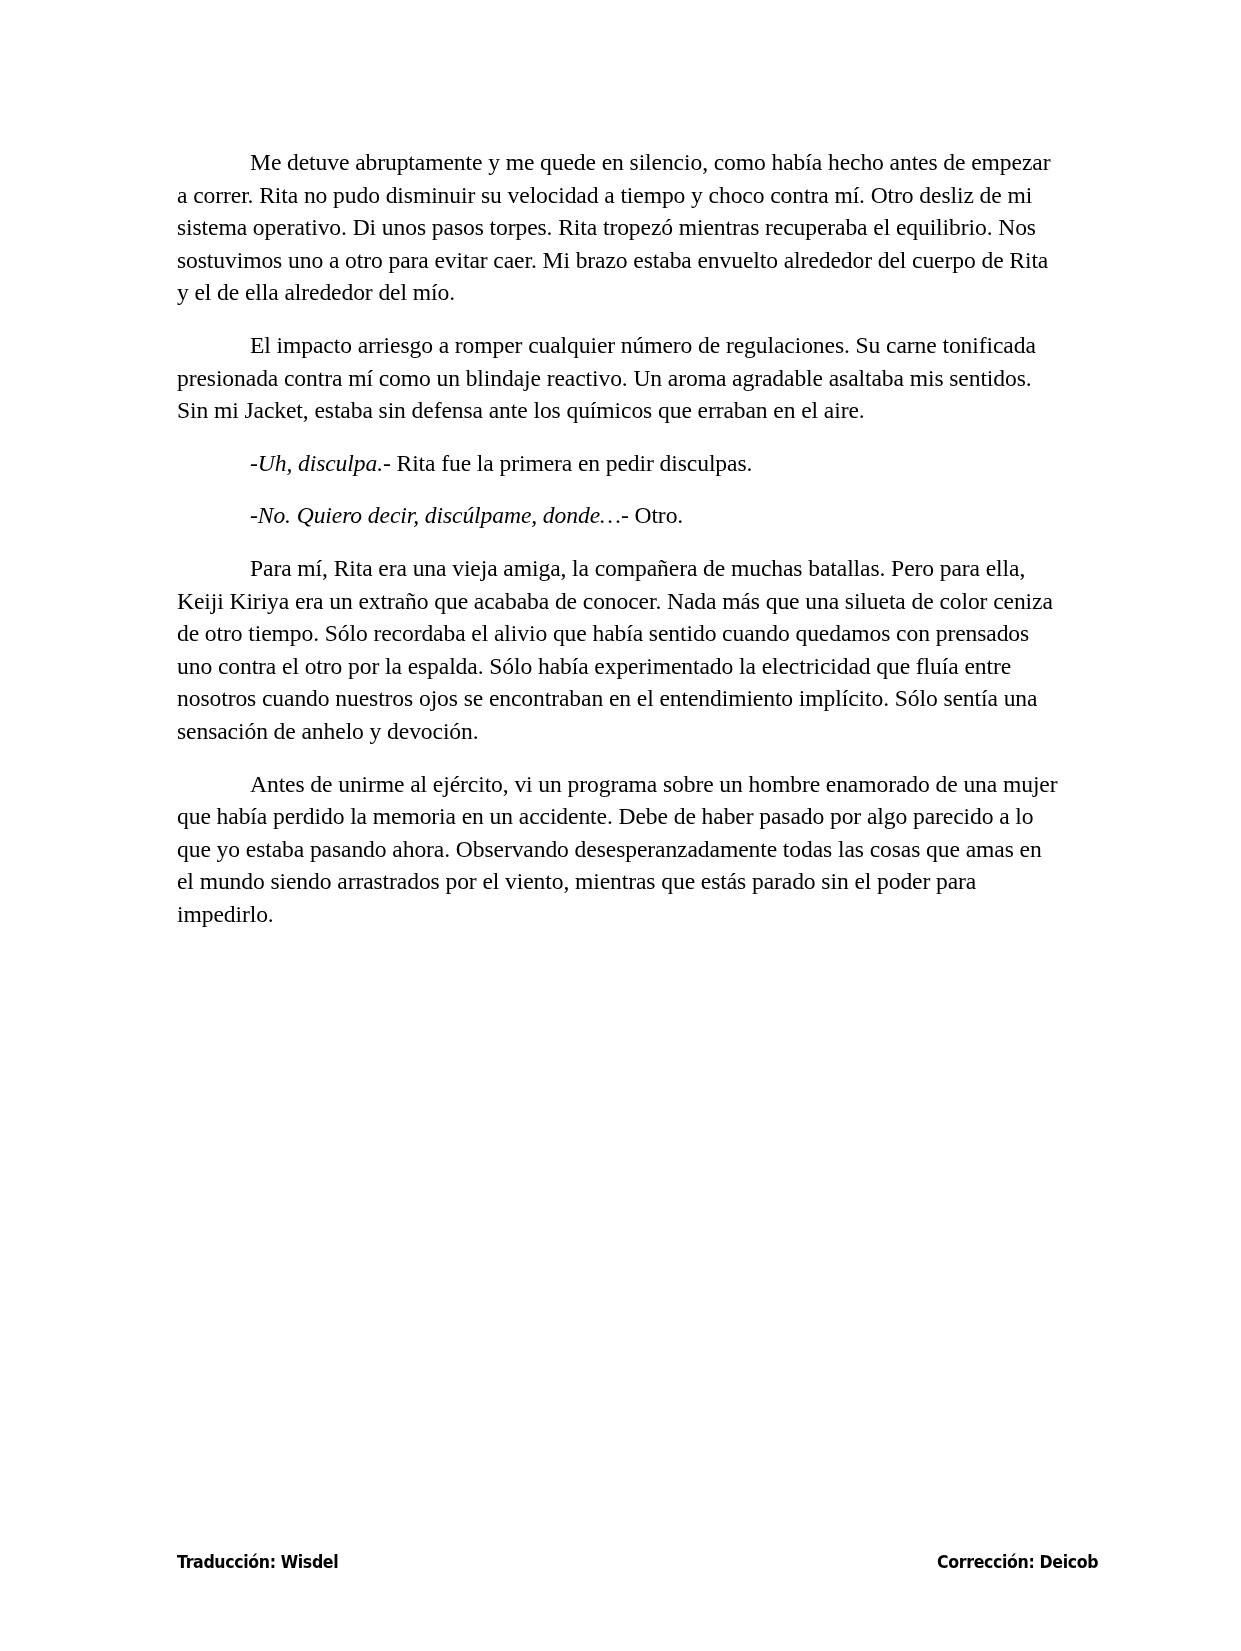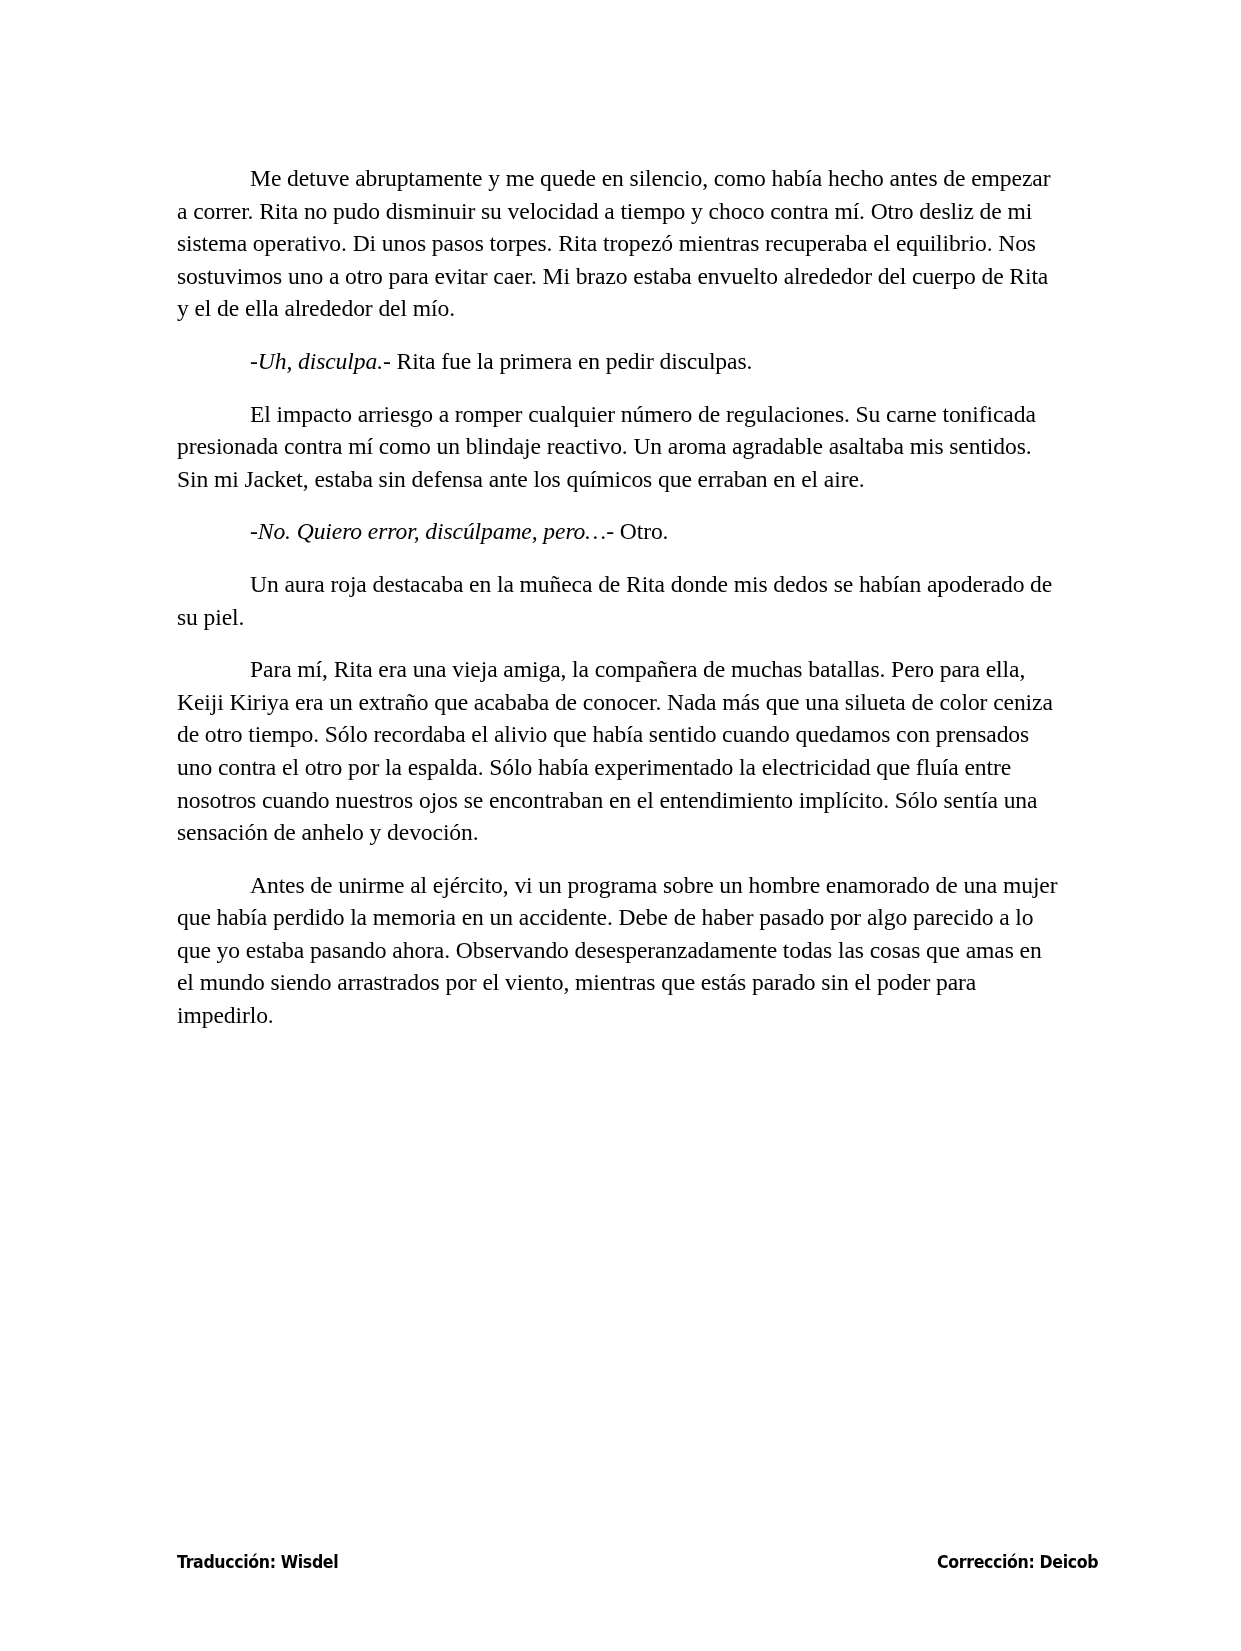--- a/index.html
+++ b/index.html
@@ -25,21 +25,21 @@
       position: absolute;
       left: 177px;
       top: 146px;
       width: 885px;
       font-family: "Liberation Serif", "DejaVu Serif", serif;
       font-size: 23.6px;
       line-height: 32.6px;
       letter-spacing: -0.1px;
     }
     .para {
-      margin: 16px 0 20px 0;
+      margin: 0 0 20px 0;
       text-indent: 73px;
     }
     .para.dialogue .speech {
       font-style: italic;
     }
     .footer {
       position: absolute;
       top: 1552px;
       font-family: "DejaVu Sans", "Liberation Sans", sans-serif;
       font-weight: bold;
@@ -55,23 +55,22 @@
       right: 143px;
       transform-origin: right center;
     }
   </style>
 </head>
 <body>
 
 <div class="page">
   <div class="body-text">
     <p class="para">Me detuve abruptamente y me quede en silencio, como había hecho antes de empezar a correr. Rita no pudo disminuir su velocidad a tiempo y choco contra mí. Otro desliz de mi sistema operativo. Di unos pasos torpes. Rita tropezó mientras recuperaba el equilibrio. Nos sostuvimos uno a otro para evitar caer. Mi brazo estaba envuelto alrededor del cuerpo de Rita y el de ella alrededor del mío.</p>
+    <p class="para">El impacto arriesgo a romper cualquier número de regulaciones. Su carne tonificada presionada contra mí como un blindaje reactivo. Un aroma agradable asaltaba mis sentidos. Sin mi Jacket, estaba sin defensa ante los químicos que erraban en el aire.</p>
     <p class="para dialogue"><span class="speech">-Uh, disculpa.</span><span class="tag">- Rita fue la primera en pedir disculpas.</span></p>
-    <p class="para">El impacto arriesgo a romper cualquier número de regulaciones. Su carne tonificada presionada contra mí como un blindaje reactivo. Un aroma agradable asaltaba mis sentidos. Sin mi Jacket, estaba sin defensa ante los químicos que erraban en el aire.</p>
-    <p class="para dialogue"><span class="speech">-No. Quiero error, discúlpame, pero…</span><span class="tag">- Otro.</span></p>
-    <p class="para">Un aura roja destacaba en la muñeca de Rita donde mis dedos se habían apoderado de su piel.</p>
+    <p class="para dialogue"><span class="speech">-No. Quiero decir, discúlpame, donde…</span><span class="tag">- Otro.</span></p>
     <p class="para">Para mí, Rita era una vieja amiga, la compañera de muchas batallas. Pero para ella, Keiji Kiriya era un extraño que acababa de conocer. Nada más que una silueta de color ceniza de otro tiempo. Sólo recordaba el alivio que había sentido cuando quedamos con prensados uno contra el otro por la espalda. Sólo había experimentado la electricidad que fluía entre nosotros cuando nuestros ojos se encontraban en el entendimiento implícito. Sólo sentía una sensación de anhelo y devoción.</p>
     <p class="para">Antes de unirme al ejército, vi un programa sobre un hombre enamorado de una mujer que había perdido la memoria en un accidente. Debe de haber pasado por algo parecido a lo que yo estaba pasando ahora. Observando desesperanzadamente todas las cosas que amas en el mundo siendo arrastrados por el viento, mientras que estás parado sin el poder para impedirlo.</p>
   </div>
 
   <div class="footer footer-left">Traducción: Wisdel</div>
   <div class="footer footer-right">Corrección: Deicob</div>
 </div>
 
 </body></html>

